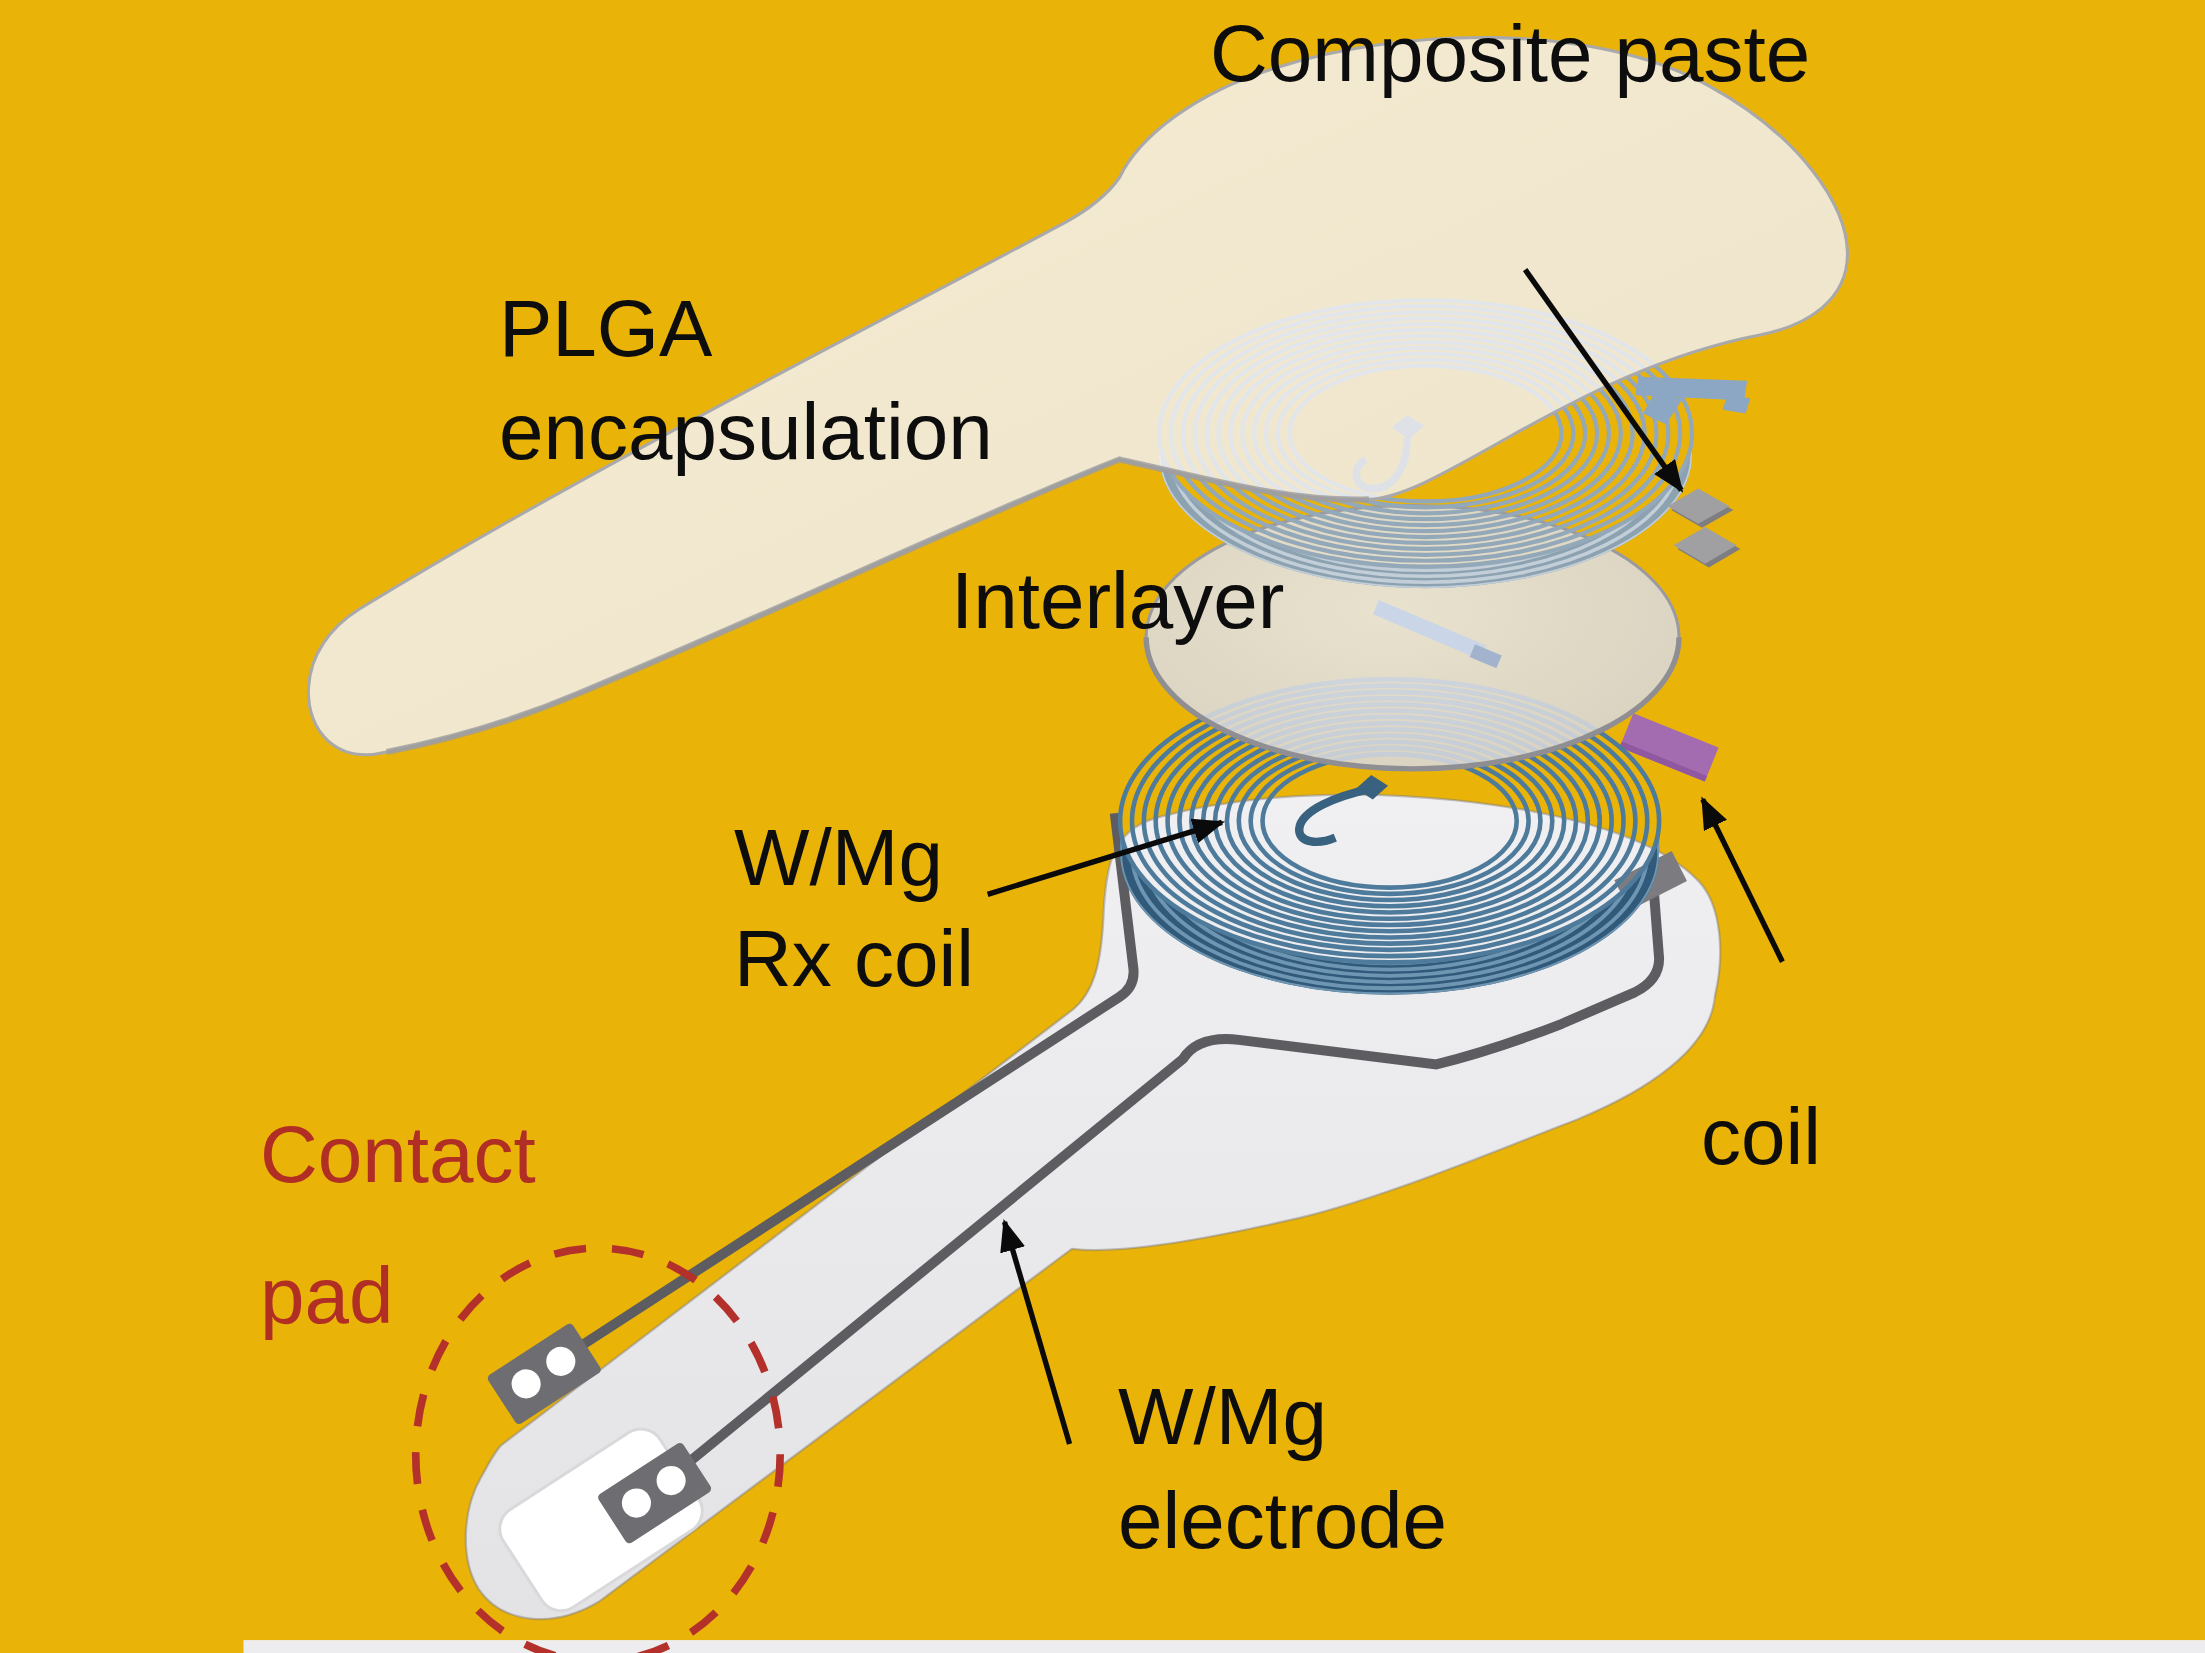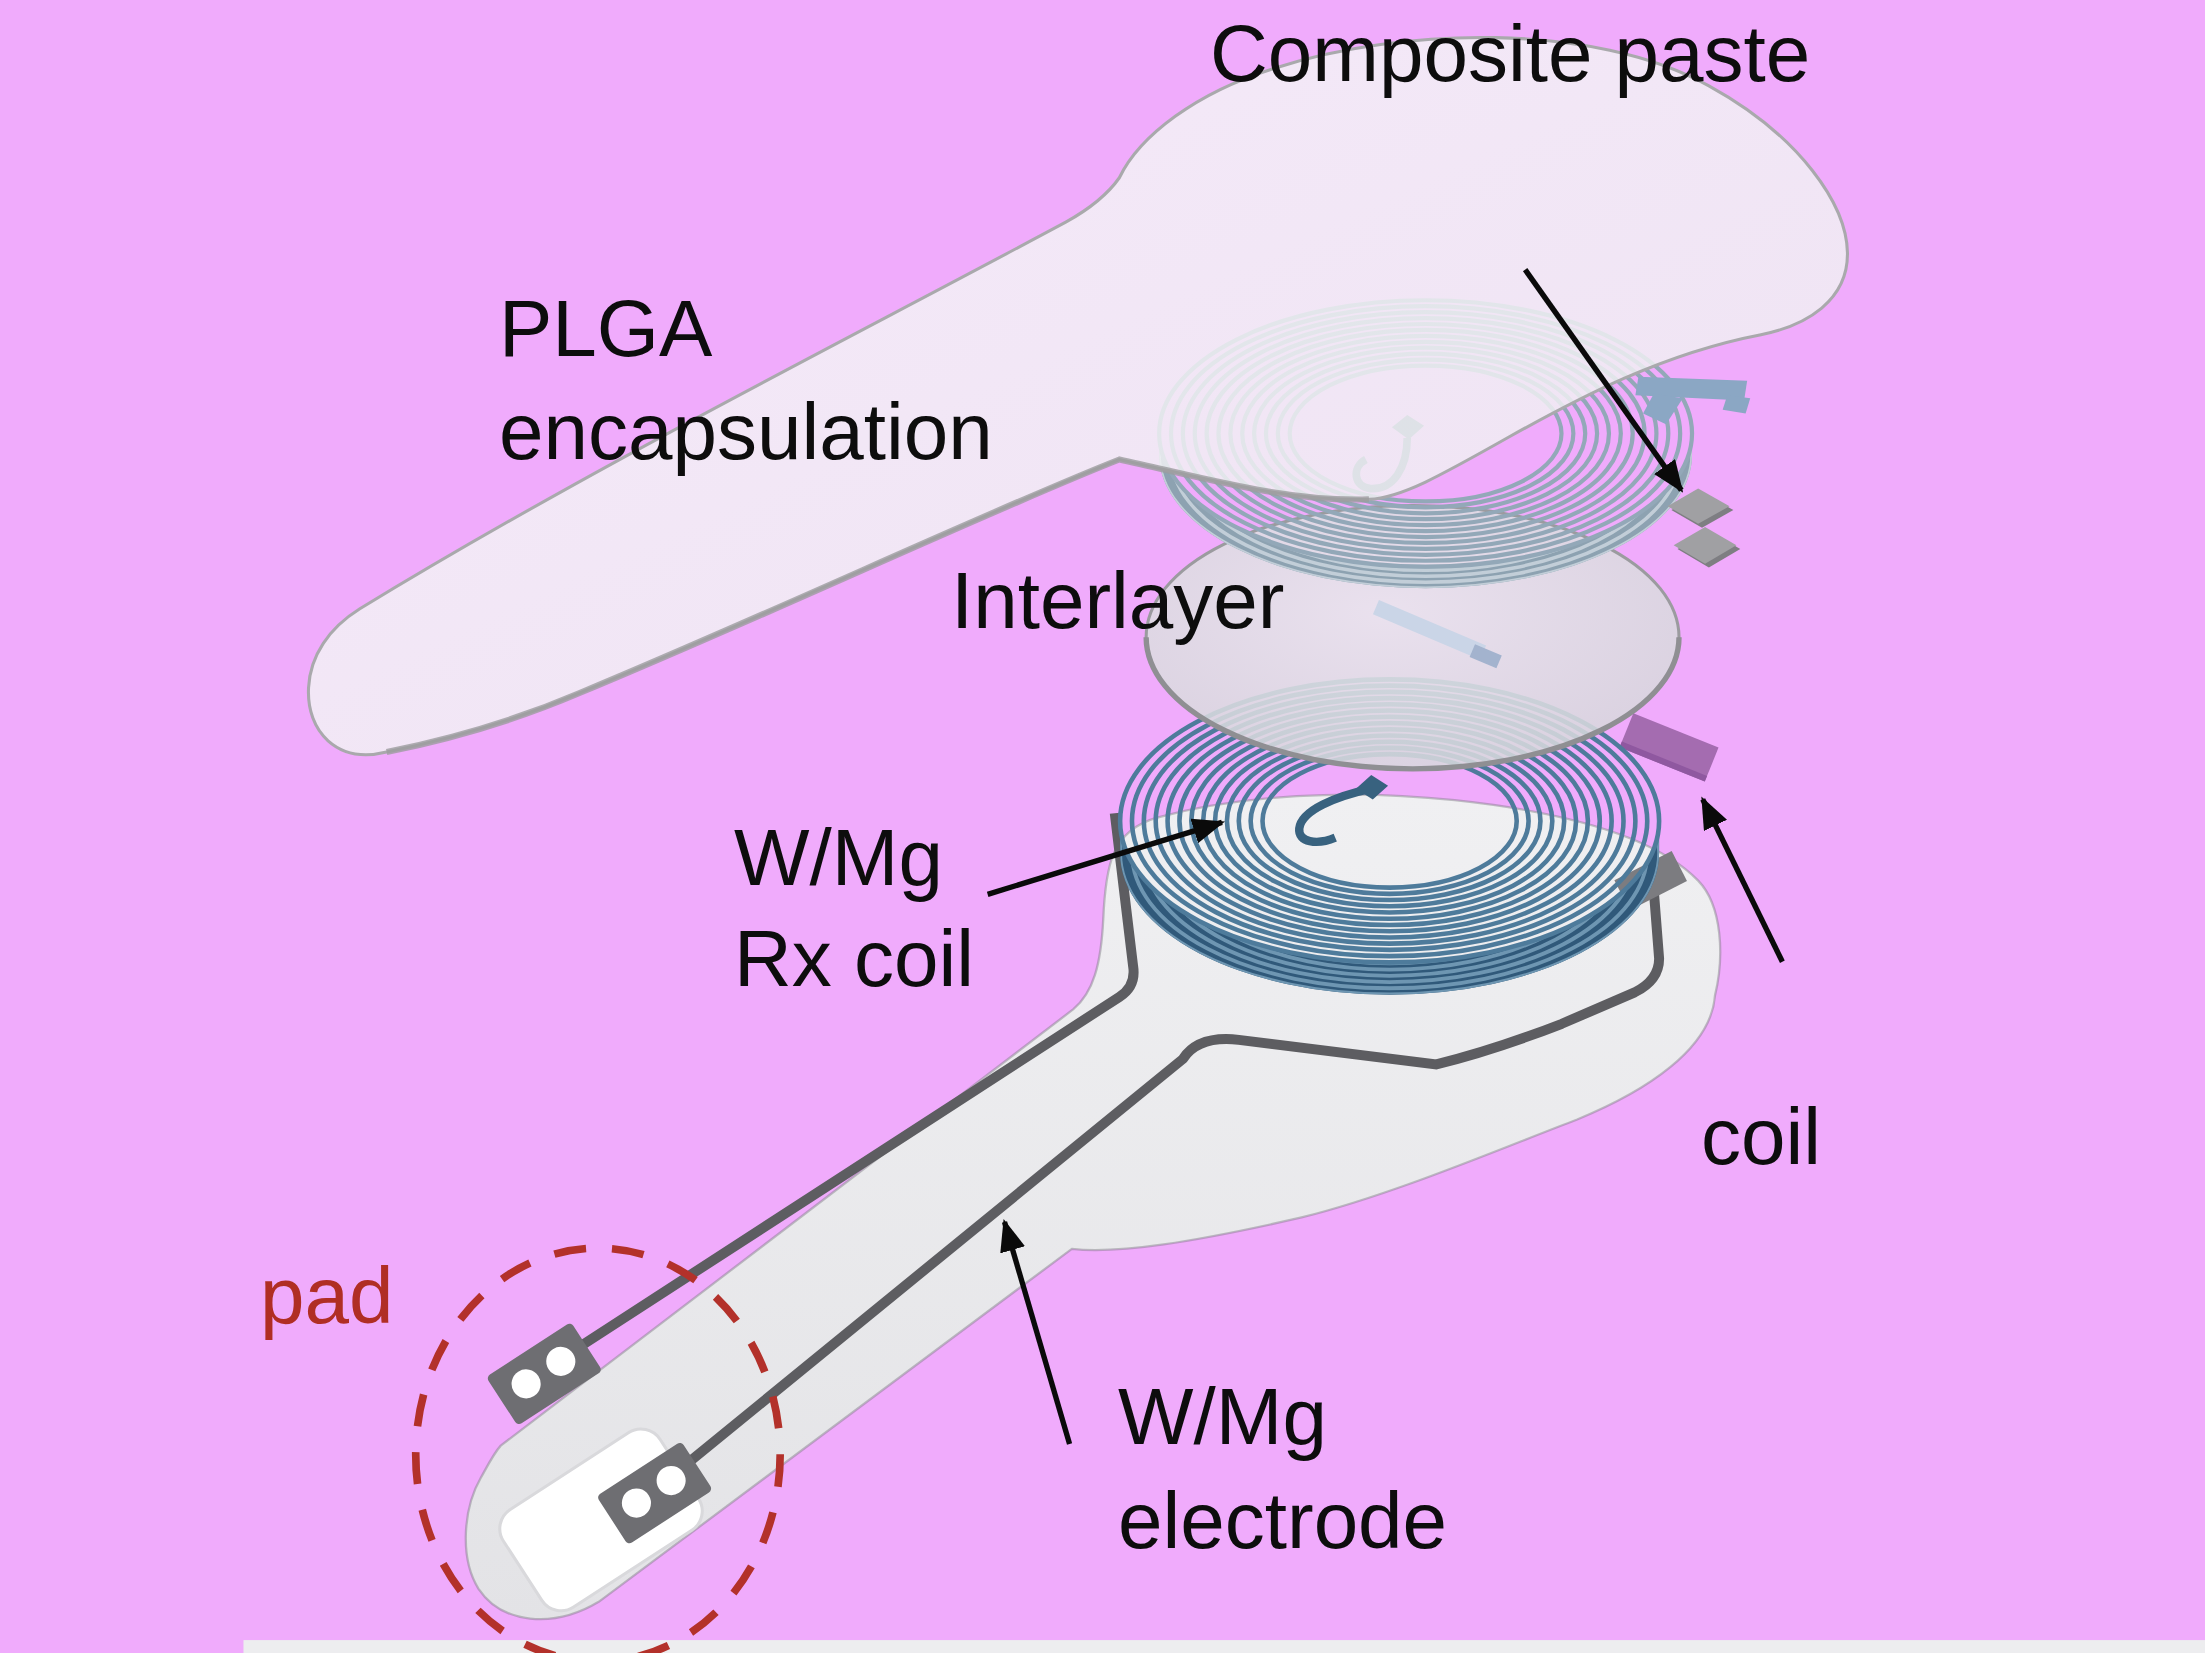--- a/index.html
+++ b/index.html
@@ -1,17 +1,17 @@
 <!DOCTYPE html>
 <html style="font-size:12.3px"><head>
 <meta charset="utf-8">
 <style>
   html,body{margin:0;padding:0;background:#ffffff;}
   .stage{
-    position:relative;width:2205px;height:1654px;overflow:hidden;background:#f0abfc;
+    position:relative;width:2205px;height:1654px;overflow:hidden;background:#eab308;
     font-family:"Liberation Sans","DejaVu Sans",sans-serif;
   }
   .stage svg{position:absolute;left:0;top:0;}
   .lbl{
     position:absolute;font-size:80px;line-height:1.0;color:#0d0d0d;
     white-space:nowrap;letter-spacing:0px;
   }
   .lbl.red{color:#b02e24;}
 </style>
 </head>
@@ -206,19 +206,20 @@
 <div class="lbl" style="left:499px;top:289px">PLGA</div>
 <div class="lbl" style="left:499px;top:392px">encapsulation</div>
 
 <div class="lbl" style="left:951px;top:561px">Interlayer</div>
 
 <div class="lbl" style="left:734px;top:818px">W/Mg</div>
 <div class="lbl" style="left:734px;top:919px">Rx coil</div>
 
 <div class="lbl" style="left:1701px;top:1097px">coil</div>
 
+<div class="lbl red" style="left:260px;top:1115px">Contact</div>
 <div class="lbl red" style="left:260px;top:1256px">pad</div>
 
 <div class="lbl" style="left:1118px;top:1377px">W/Mg</div>
 <div class="lbl" style="left:1118px;top:1481px">electrode</div>
 
 </div>
 
 
 </body></html>

